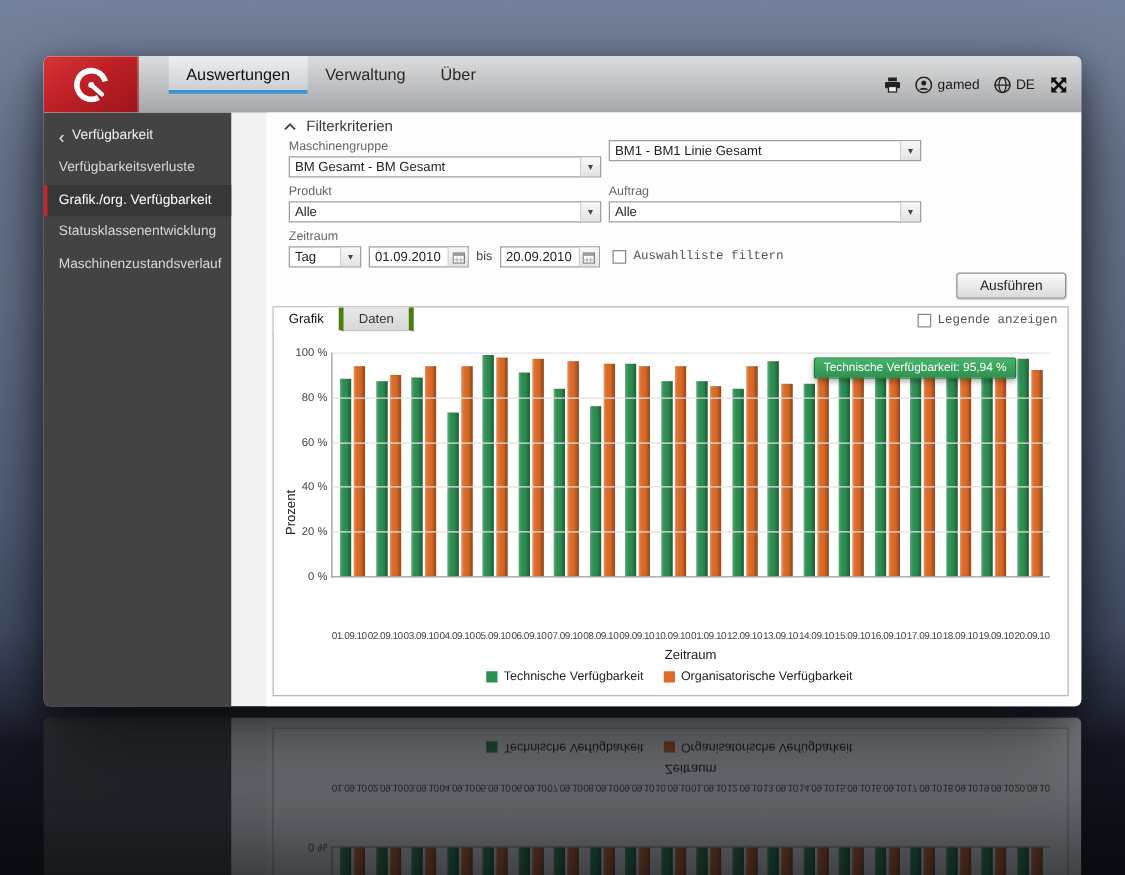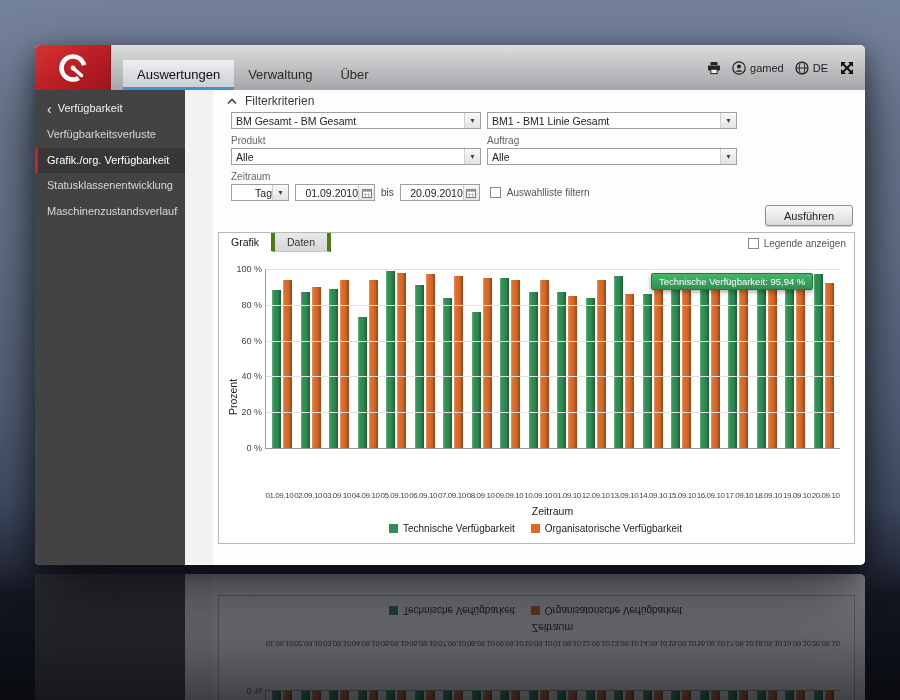--- a/index.html
+++ b/index.html
@@ -7,21 +7,21 @@
   .scene{position:relative;width:900px;height:700px;
     background:linear-gradient(180deg,#75829b 0%,#65738c 35%,#55627c 58%,#434f68 72%,#2b3144 80%,#141722 85%,#090b10 100%);}
   .window{position:absolute;left:35px;top:45px;width:830px;height:520px;background:#f2f2f2;
     border-radius:5px;box-shadow:0 30px 70px rgba(0,0,0,.6),0 8px 24px rgba(0,0,0,.45);
     -webkit-box-reflect:below 9px linear-gradient(to bottom,transparent 56%,rgba(0,0,0,.5) 100%);}
   
   .titlebar{position:relative;height:45px;border-radius:5px 5px 0 0;display:flex;
     background:linear-gradient(180deg,#dcdddf 0%,#c2c4c6 45%,#a4a6a9 100%);}
   .logo{width:75px;height:45px;border-radius:5px 0 0 0;display:flex;align-items:center;justify-content:center;
     background:linear-gradient(145deg,#d63535 0%,#bf2026 45%,#9c151b 100%);border-right:1px solid #8c1318;}
-  .tabs{display:flex;align-items:flex-end;margin-left:12px;height:100%;}
+  .tabs{display:flex;align-items:flex-start;margin-left:24px;height:100%;}
   .tab{padding:7px 14px 8px;font-size:13px;color:#2a2a2a;}
   .tab.active{background:linear-gradient(180deg,#eceef0,#cdd0d3);border-bottom:3px solid #3d94cf;
     padding-bottom:5px;color:#101010;}
   .tb-icons{position:absolute;right:10px;top:0;height:45px;display:flex;align-items:center;gap:11px;
     font-size:11px;color:#1c1c1c;}
   .tb-item{display:flex;align-items:center;gap:4px;}
   
   .body-row{display:flex;height:475px;}
   .sidebar{width:150px;background:#434343;border-radius:0 0 0 5px;padding-top:6px;box-sizing:border-box;flex:none;}
   .sb-item{display:flex;align-items:center;gap:6px;padding:6px 8px 6px 9px;font-size:11px;color:#d8d8d8;
@@ -33,28 +33,28 @@
   
   .filter-header{height:22px;display:flex;align-items:center;gap:8px;padding-left:14px;font-size:12px;color:#3a3a3a;}
   .form-grid{margin-left:18px;display:grid;grid-template-columns:250px 250px;column-gap:6px;row-gap:6px;}
   .field label{display:block;font-size:10px;color:#666;margin-bottom:2px;}
   .selectbox{height:17px;border:1px solid #9f9f9f;background:#fff;display:flex;align-items:center;
     font-size:10.5px;color:#222;box-sizing:border-box;}
   .selectbox .val{padding-left:4px;flex:1;white-space:nowrap;overflow:hidden;}
   .arrowbtn{width:15px;align-self:stretch;display:flex;align-items:center;justify-content:center;color:#444;
     font-size:8px;border-left:1px solid #cfcfcf;background:linear-gradient(#f8f8f8,#e3e3e3);flex:none;}
   .zeile{grid-column:1 / span 2;}
-  .zrow{display:flex;align-items:center;gap:6px;text-align:right;}
+  .zrow{display:flex;align-items:center;gap:6px;}
   .selectbox.small{width:58px;}
   .datebox{width:80px;height:17px;border:1px solid #9f9f9f;background:#fff;display:flex;align-items:center;
     font-size:10.5px;color:#222;box-sizing:border-box;}
   .datebox .val{padding-left:4px;flex:1;}
   .bis{font-size:10px;color:#444;}
   .checkbox{width:11px;height:11px;border:1px solid #8a8a8a;background:#fff;box-sizing:border-box;flex:none;}
-  .cb-label{font-size:10px;color:#555;}
+  .cb-label{font-size:10px;color:#555;font-family:Liberation Mono, monospace;}
   .exec-row{display:flex;justify-content:flex-end;margin:4px 12px 0 0;}
   .btn{min-width:88px;height:21px;border:1px solid #8f8f8f;border-radius:3px;
     background:linear-gradient(180deg,#fbfbfb,#dadada);font-size:11px;color:#222;display:flex;
     align-items:center;justify-content:center;box-shadow:0 1px 1px rgba(0,0,0,.18);box-sizing:border-box;}
   
   .chart-panel{position:relative;margin:6px 10px 0 5px;height:310px;border:1px solid #b8b8b8;background:#fff;}
   .panel-tabs{display:flex;height:19px;}
   .ptab{padding:3px 12px;font-size:10.5px;color:#333;border-right:4px solid #4d7c0f;
     background:linear-gradient(#e9e9e9,#d6d6d6);border-bottom:1px solid #c7c7c7;}
   .ptab.active{background:#fff;border-bottom:1px solid #fff;color:#111;}
@@ -155,20 +155,21 @@
 
         <div class="filter-header">
           <svg width="10" height="7" viewBox="0 0 10 7">
             <path d="M1 5.5L5 1.5L9 5.5" stroke="#444" stroke-width="1.6" fill="none"></path>
           </svg>
           <span>Filterkriterien</span>
         </div>
 
         <div class="form-grid">
           <div class="field">
+            <label>Maschinengruppe</label>
             <div class="selectbox">
               <span class="val">BM Gesamt - BM Gesamt</span>
               <span class="arrowbtn">▾</span>
             </div>
           </div>
           <div class="field">
             <div class="selectbox">
               <span class="val">BM1 - BM1 Linie Gesamt</span>
               <span class="arrowbtn">▾</span>
             </div>

